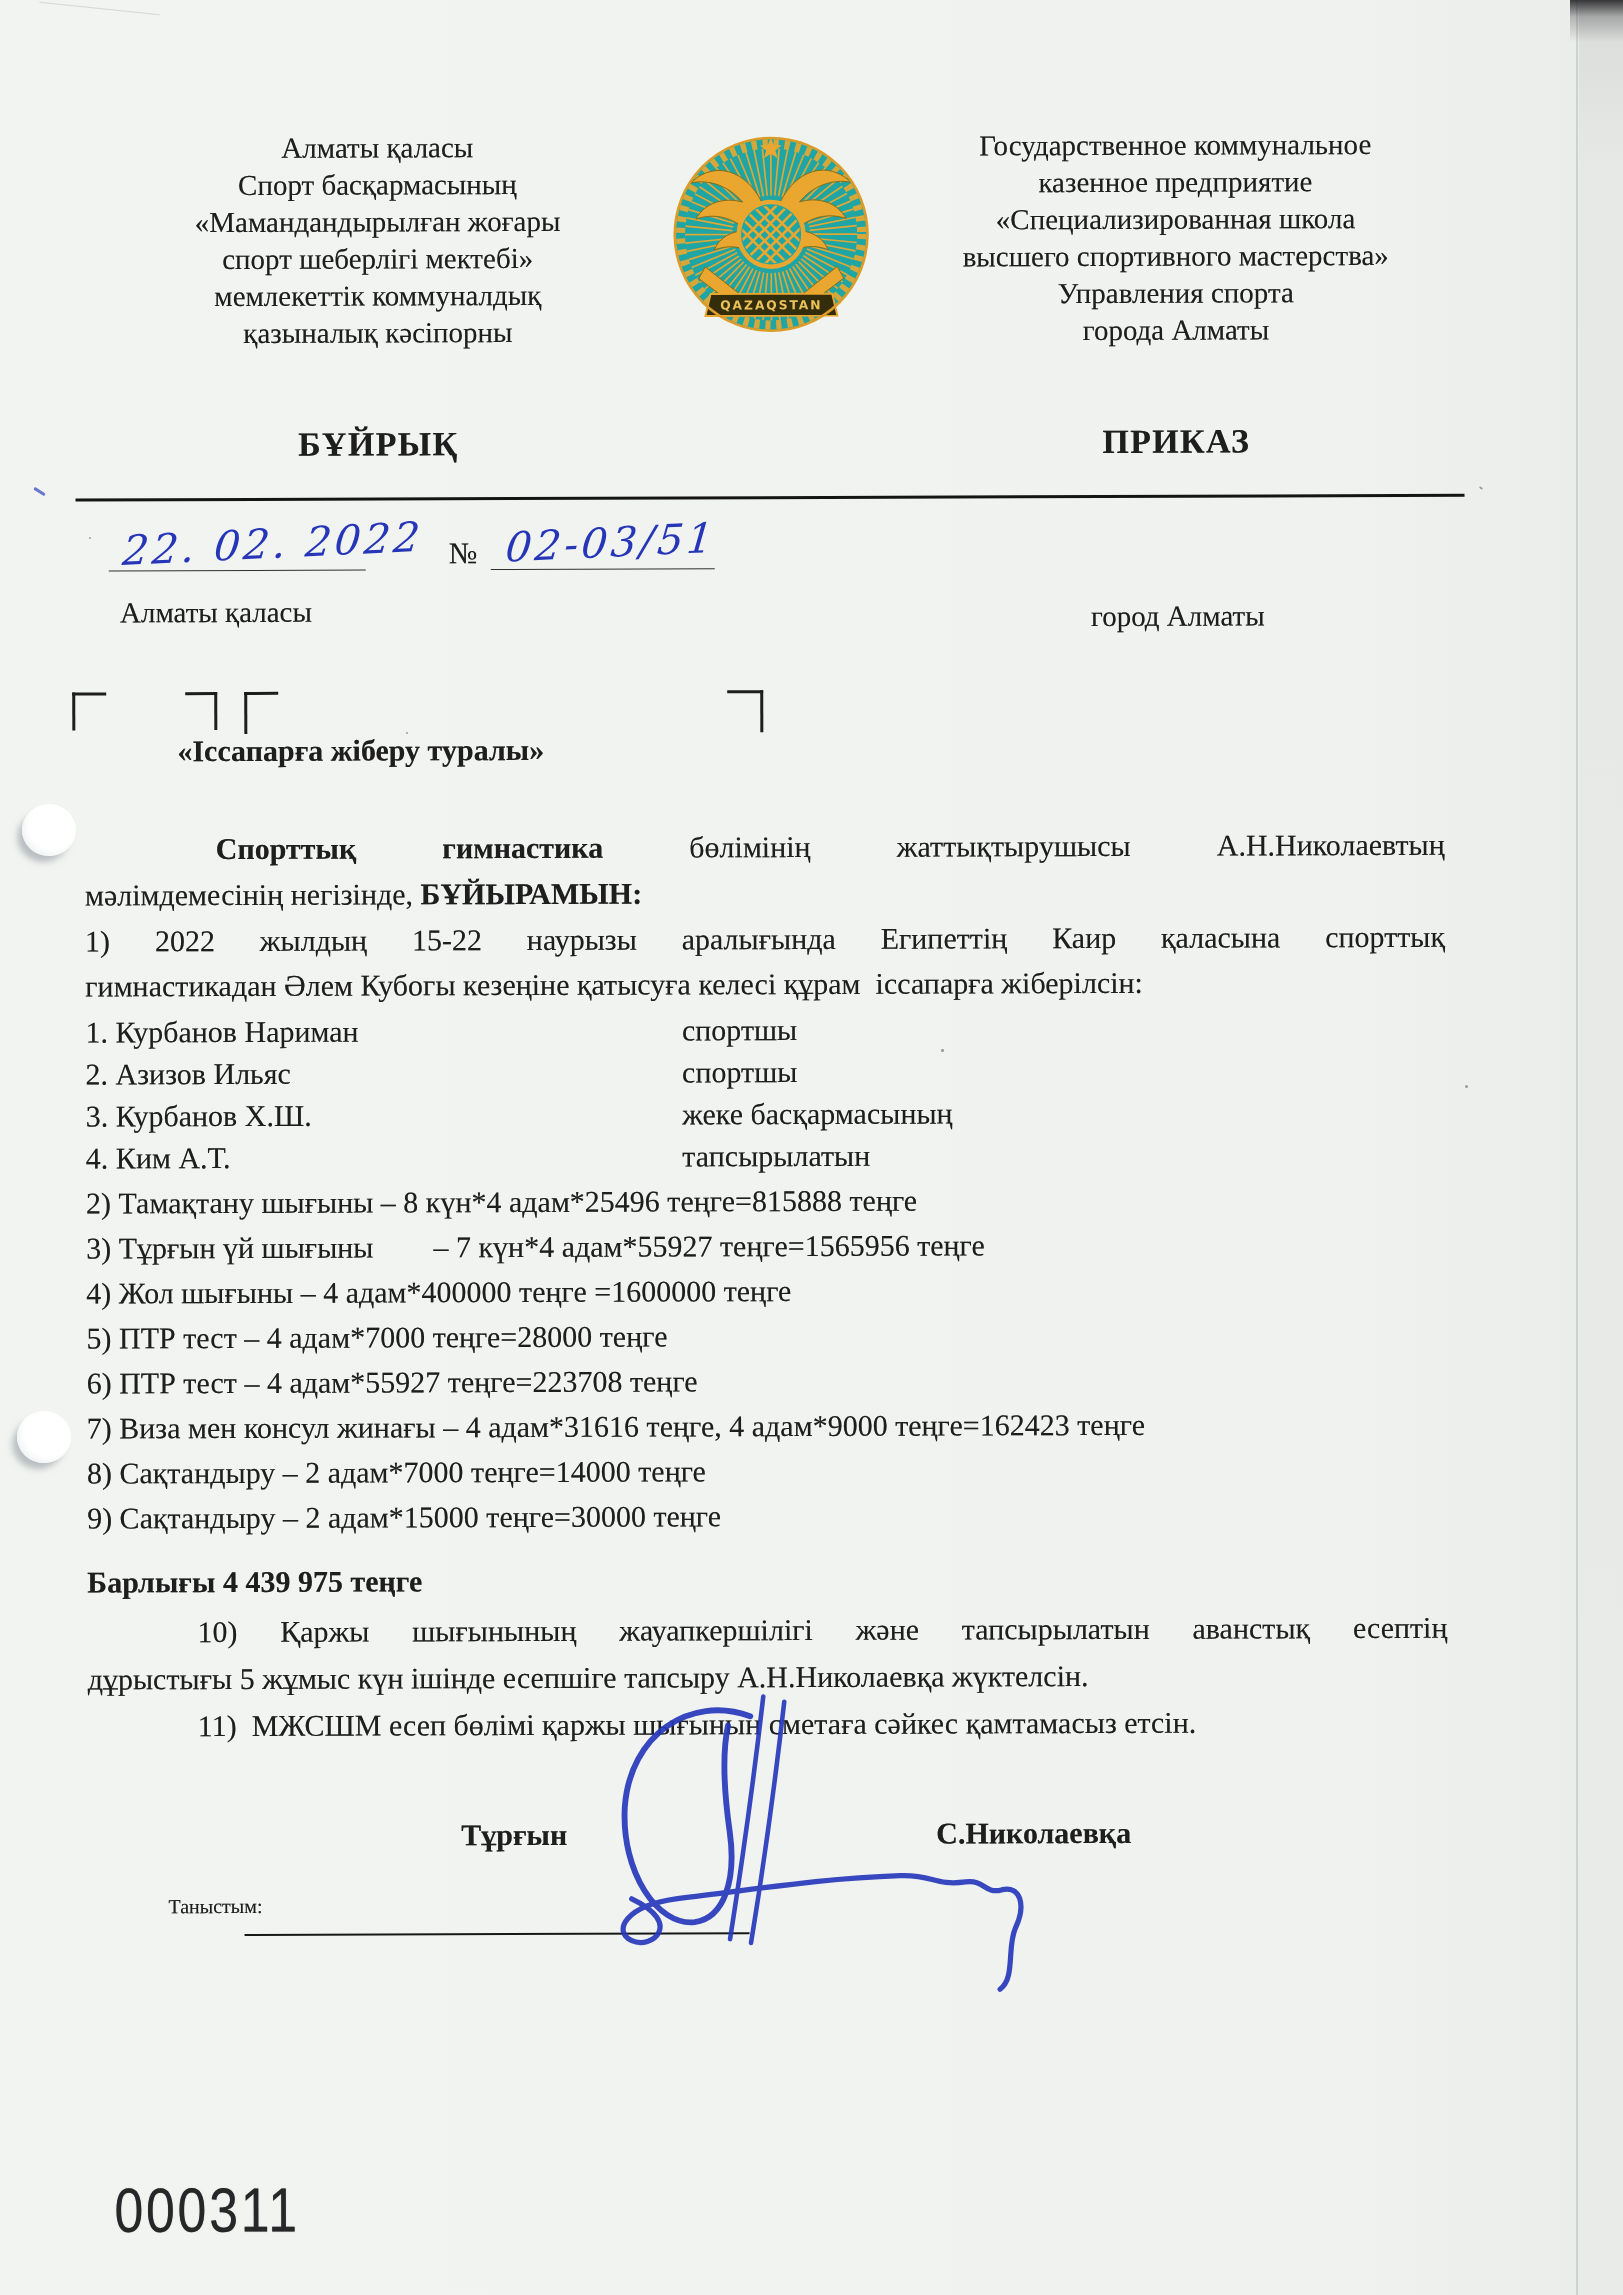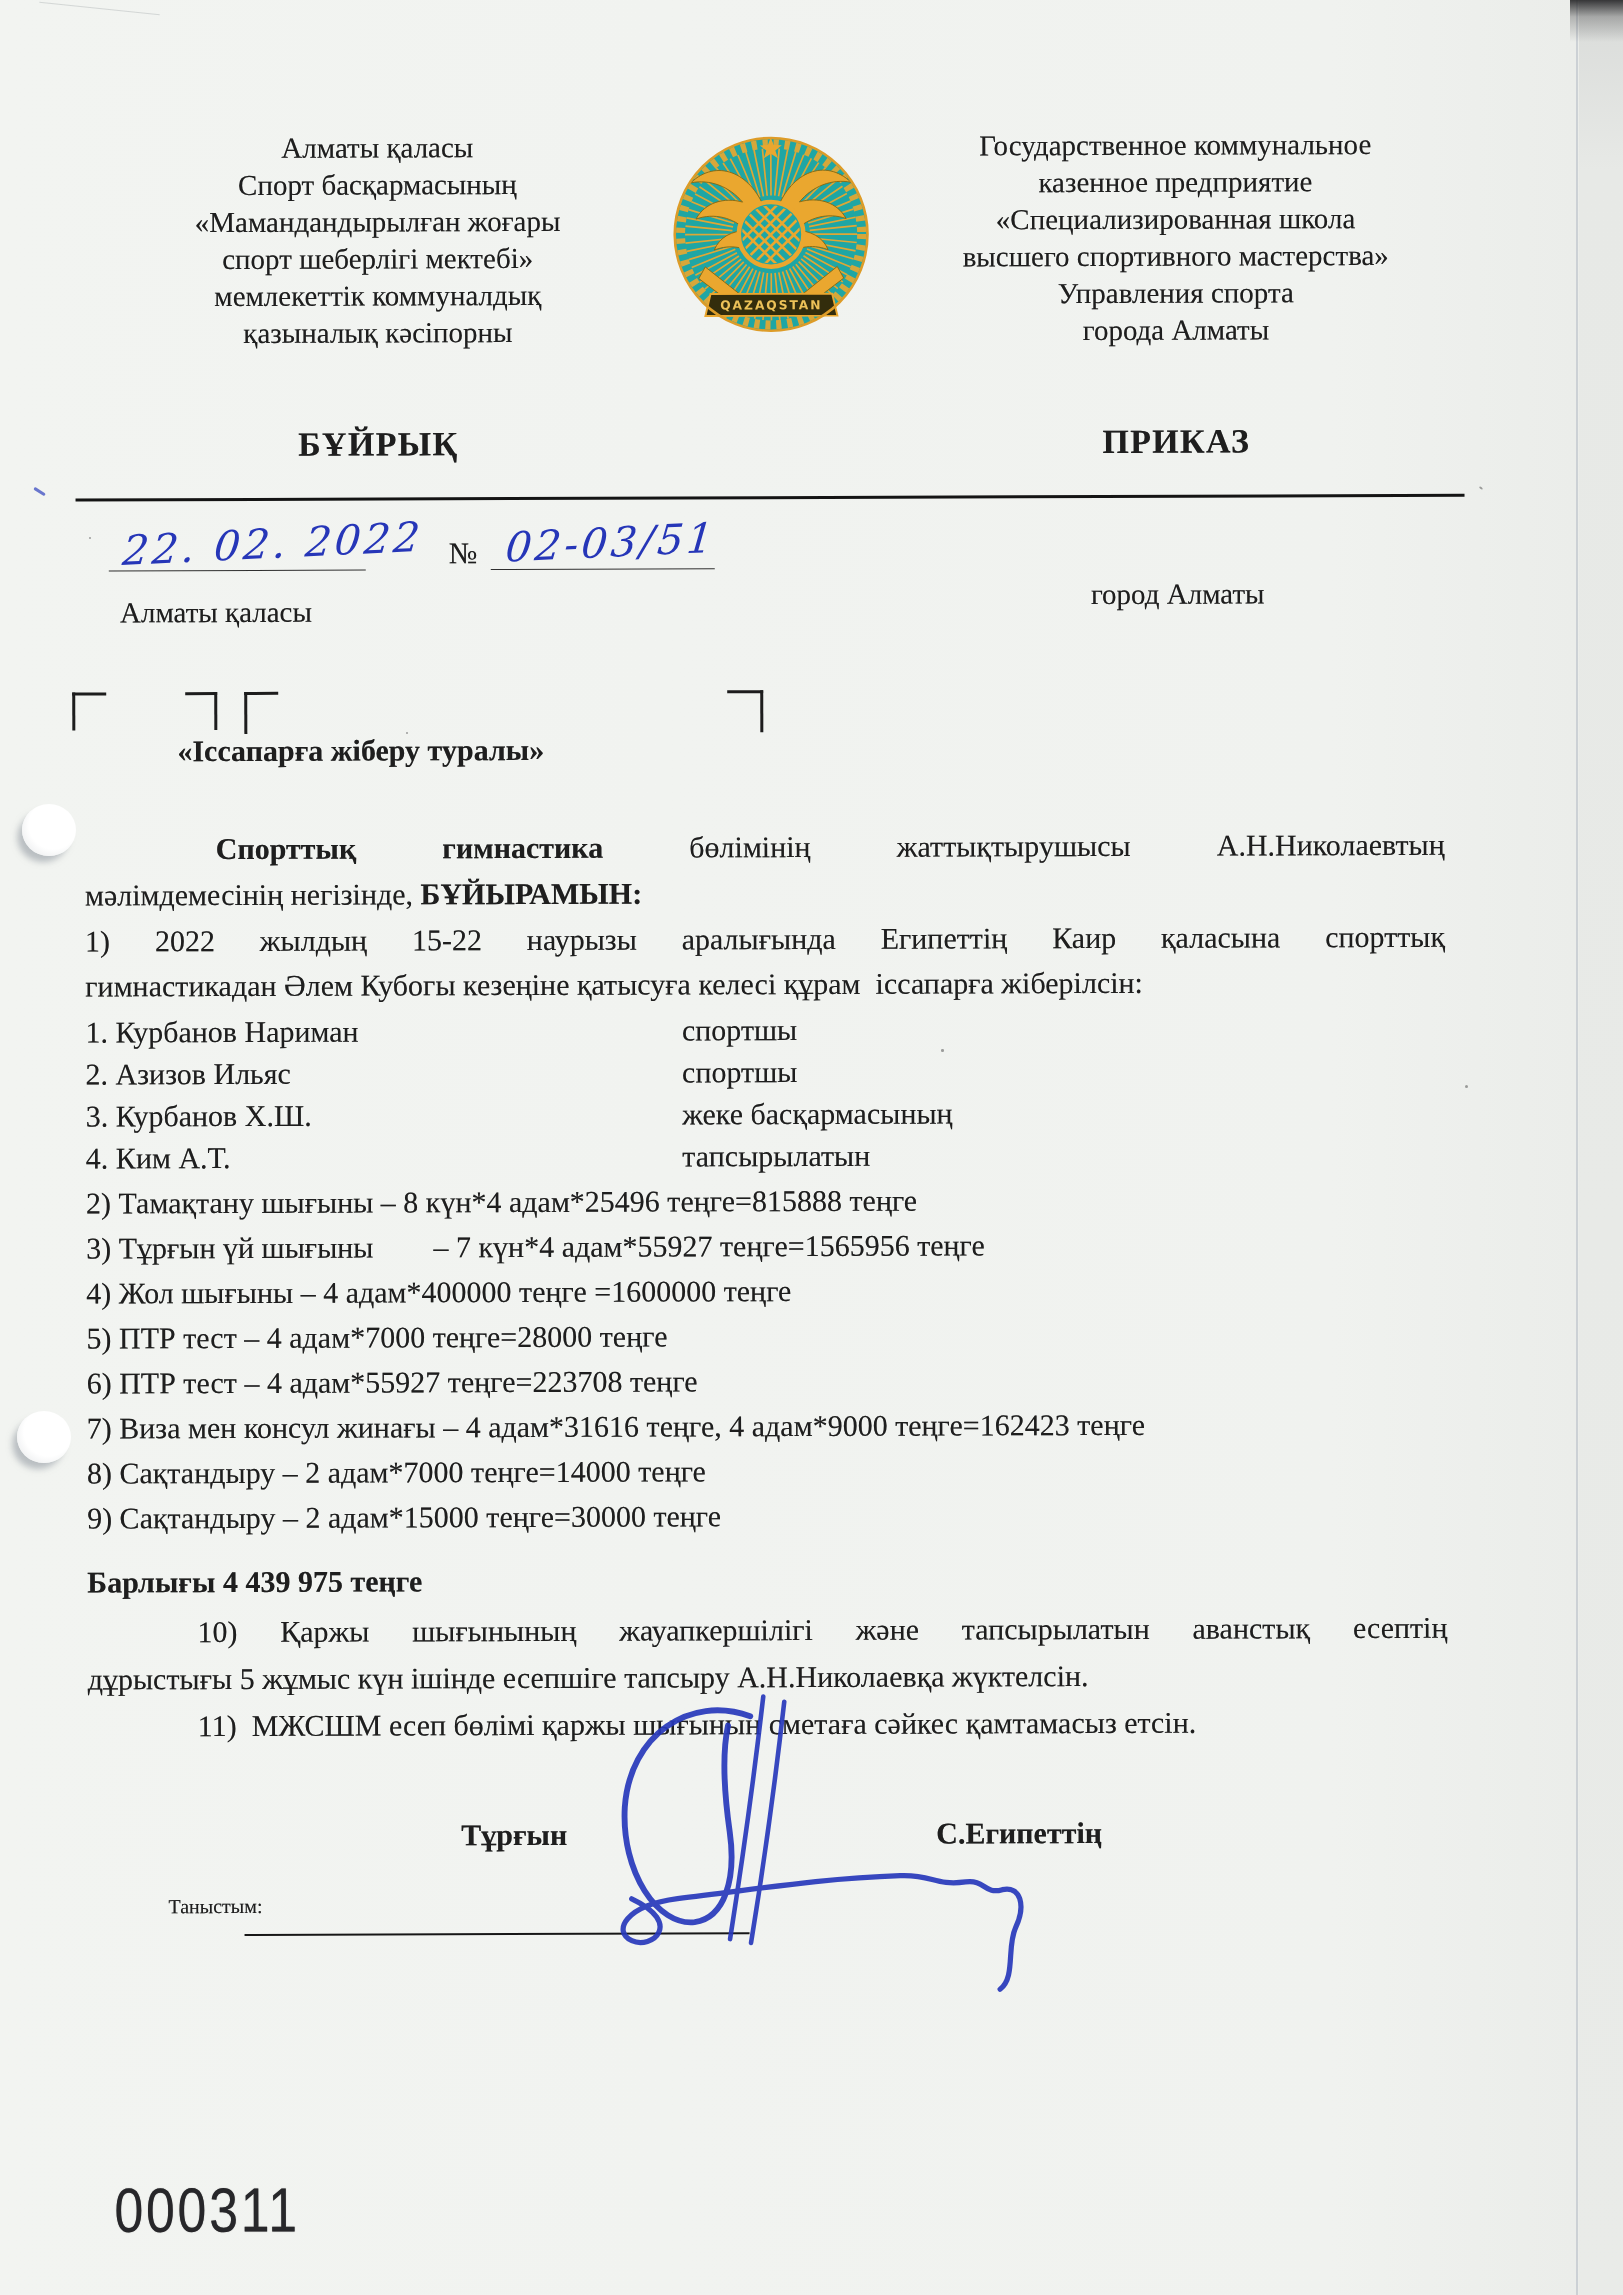--- a/index.html
+++ b/index.html
@@ -178,21 +178,21 @@
 
   <div class="abs rule" style="left:77px;top:496px;width:1389px;"></div>
 
   <div class="abs t script" style="left:124px;top:518px;">22. 02. 2022</div>
   <div class="abs wrline" style="left:110px;top:568px;width:257px;"></div>
   <div class="abs t" style="left:450px;top:535px;font-size:30px;">№</div>
   <div class="abs t script" style="left:507px;top:518px;">02-03/51</div>
   <div class="abs wrline" style="left:492px;top:568px;width:224px;"></div>
 
   <div class="abs t" style="left:121px;top:594px;font-size:29px;">Алматы қаласы</div>
-  <div class="abs t" style="left:1092px;top:579px;font-size:29px;">город Алматы</div>
+  <div class="abs t" style="left:1092px;top:601px;font-size:29px;">город Алматы</div>
 
   <div class="abs cmark cl" style="left:73px;top:690px;width:31px;height:35px;"></div>
   <div class="abs cmark cr" style="left:186px;top:690px;width:29px;height:35px;"></div>
   <div class="abs cmark cl" style="left:245px;top:690px;width:31px;height:39px;"></div>
   <div class="abs cmark cr" style="left:728px;top:690px;width:33px;height:39px;"></div>
 
   <div class="abs t b" style="left:178px;top:732px;font-size:30px;">«Іссапарға жіберу туралы»</div>
 
   <div class="abs t body46 just" style="left:85px;top:826px;width:1360px;padding-left:131px;box-sizing:border-box;">
     <span class="b">Спорттық гимнастика</span>
@@ -236,21 +236,21 @@
     <div>9) Сақтандыру – 2 адам*15000 теңге=30000 теңге</div>
   </div>
 
   <div class="abs t b" style="left:85px;top:1563px;font-size:30px;">Барлығы 4 439 975 теңге</div>
 
   <div class="abs t body46 just" style="left:85px;top:1609px;width:1360px;padding-left:110px;box-sizing:border-box;">10) Қаржы шығынының жауапкершілігі және тапсырылатын аванстық есептің</div>
   <div class="abs t body46" style="left:85px;top:1656px;width:1360px;">дұрыстығы 5 жұмыс күн ішінде есепшіге тапсыру А.Н.Николаевқа жүктелсін.</div>
   <div class="abs t body46 pre" style="left:85px;top:1703px;width:1360px;padding-left:110px;box-sizing:border-box;">11)  МЖСШМ есеп бөлімі қаржы шығынын сметаға сәйкес қамтамасыз етсін.</div>
 
   <div class="abs t b" style="left:458px;top:1817px;font-size:30px;">Тұрғын</div>
-  <div class="abs t b" style="left:933px;top:1817px;font-size:30px;">С.Египеттің</div>
+  <div class="abs t b" style="left:933px;top:1817px;font-size:30px;">С.Николаевқа</div>
 
   <div class="abs t" style="left:165px;top:1893px;font-size:20px;">Таныстым:</div>
   <div class="abs" style="left:241px;top:1932px;width:505px;border-top:2px solid #171717;"></div>
 
   <svg class="abs" style="left:530px;top:1682px;" width="524" height="321" viewBox="0 0 800 490">
     <g fill="none" stroke="#2839bb" stroke-linecap="round" opacity="0.92">
       <path d="M332,52 C240,18 148,80 140,190 C134,290 190,372 246,366 C292,360 310,300 300,228
                C292,170 288,112 298,66" stroke-width="9"></path>
       <path d="M352,22 C338,140 318,280 300,392" stroke-width="7"></path>
       <path d="M384,30 C370,150 350,290 332,398" stroke-width="7"></path>

